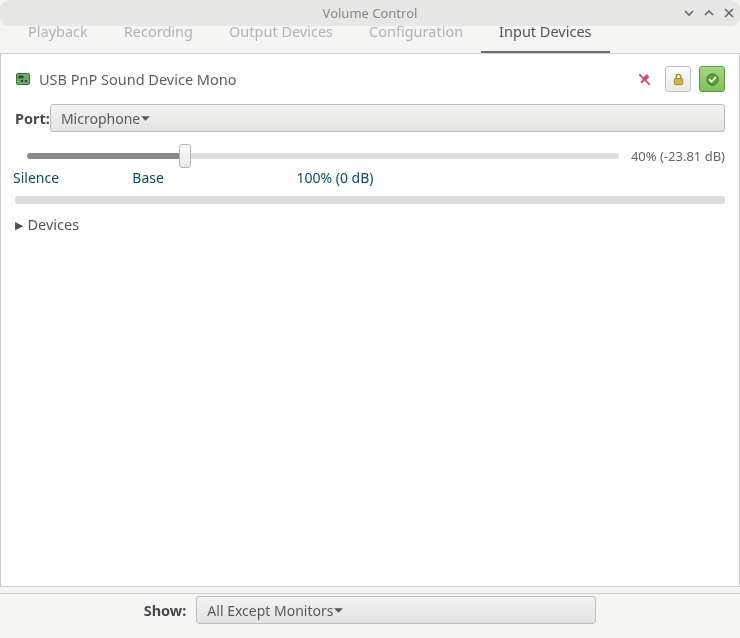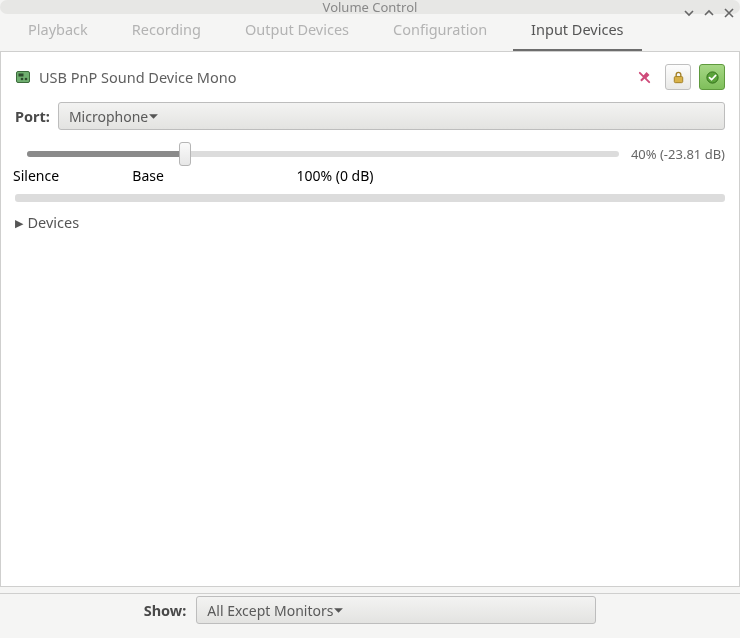--- a/index.html
+++ b/index.html
@@ -9,43 +9,43 @@
     font-family: "Noto Sans", "DejaVu Sans", "Segoe UI", Ubuntu, Cantarell, sans-serif;
     font-size: 14px;
     color: #4a4a4a;
     background: #f5f5f4;
     overflow: hidden;
   }
   .window { width: 740px; height: 638px; display:flex; flex-direction:column; background:#f5f5f4; }
 
   
   .titlebar {
-    height: 14px;
+    height: 26px;
     display:flex; align-items:center; justify-content:center;
     position: relative;
     background:#e7e7e5;
     color:#777;
     border-radius:9px;
   }
   .titlebar .title { font-size: 13px; color:#888; }
   .titlebar .controls {
     position:absolute; right:6px; top:0; height:26px;
     display:flex; align-items:center; gap:10px;
     color:#666;
   }
   .titlebar .controls span { font-size: 13px; cursor:pointer; line-height:1; }
   .titlebar .controls .caret { font-size: 11px; }
 
   
   .tabbar {
-    height:38px;
+    height:28px;
     display:flex; align-items:flex-end;
     border-bottom:1px solid #cfcfce;
     padding: 0 0 0 10px;
-    gap: 8px;
+    gap: 0;
     background:#f5f5f4;
   }
   .tab {
     padding: 10px 18px 10px;
     font-size: 14.5px;
     color:#b3b3b3;
     cursor:pointer;
     border-bottom:2px solid transparent;
     white-space: nowrap;
   }
@@ -78,21 +78,21 @@
     border:1px solid #c0c0c0;
     background:linear-gradient(#fdfdfd,#e9e9e7);
     border-radius:3px;
     display:inline-flex; align-items:center; justify-content:center;
     cursor:pointer;
   }
   .icon-btn.flat { border:none; background:transparent; }
   .icon-btn svg { width:15px; height:15px; }
 
   
-  .port-row { display:flex; align-items:center; gap:8px; padding: 4px 2px 8px 2px; }
+  .port-row { display:flex; align-items:center; padding: 4px 2px 8px 2px; }
   .port-label { font-weight:bold; font-size:14.5px; color:#4a4a4a; }
   .dropdown {
     flex:1 1 auto;
     height:28px;
     border:1px solid #bdbdbd;
     border-radius:3px;
     background:linear-gradient(#f3f3f2,#e3e3e1);
     display:flex; align-items:center; justify-content:flex-start;
     padding:0 10px 0 10px;
     color:#5a5a5a;
@@ -123,21 +123,21 @@
     background:linear-gradient(#fafafa,#e7e7e7);
     border:1px solid #b5b5b5; border-radius:3px;
   }
   .slider-readout { font-size:13px; color:#666; white-space:nowrap; min-width:88px; text-align:right;}
 
   
   .scale-labels {
     position:relative;
     height:20px;
     margin:2px 2px 2px 14px;
-    color:#000000;
+    color:#0c4a6e;
     font-size:14px;
   }
   .scale-labels span { position:absolute; top:0; }
   .sl-silence { left:0; transform:translateX(-14px);}
   .sl-base   {}
   .sl-100    {}
 
   
   .meter {
     height:8px;

